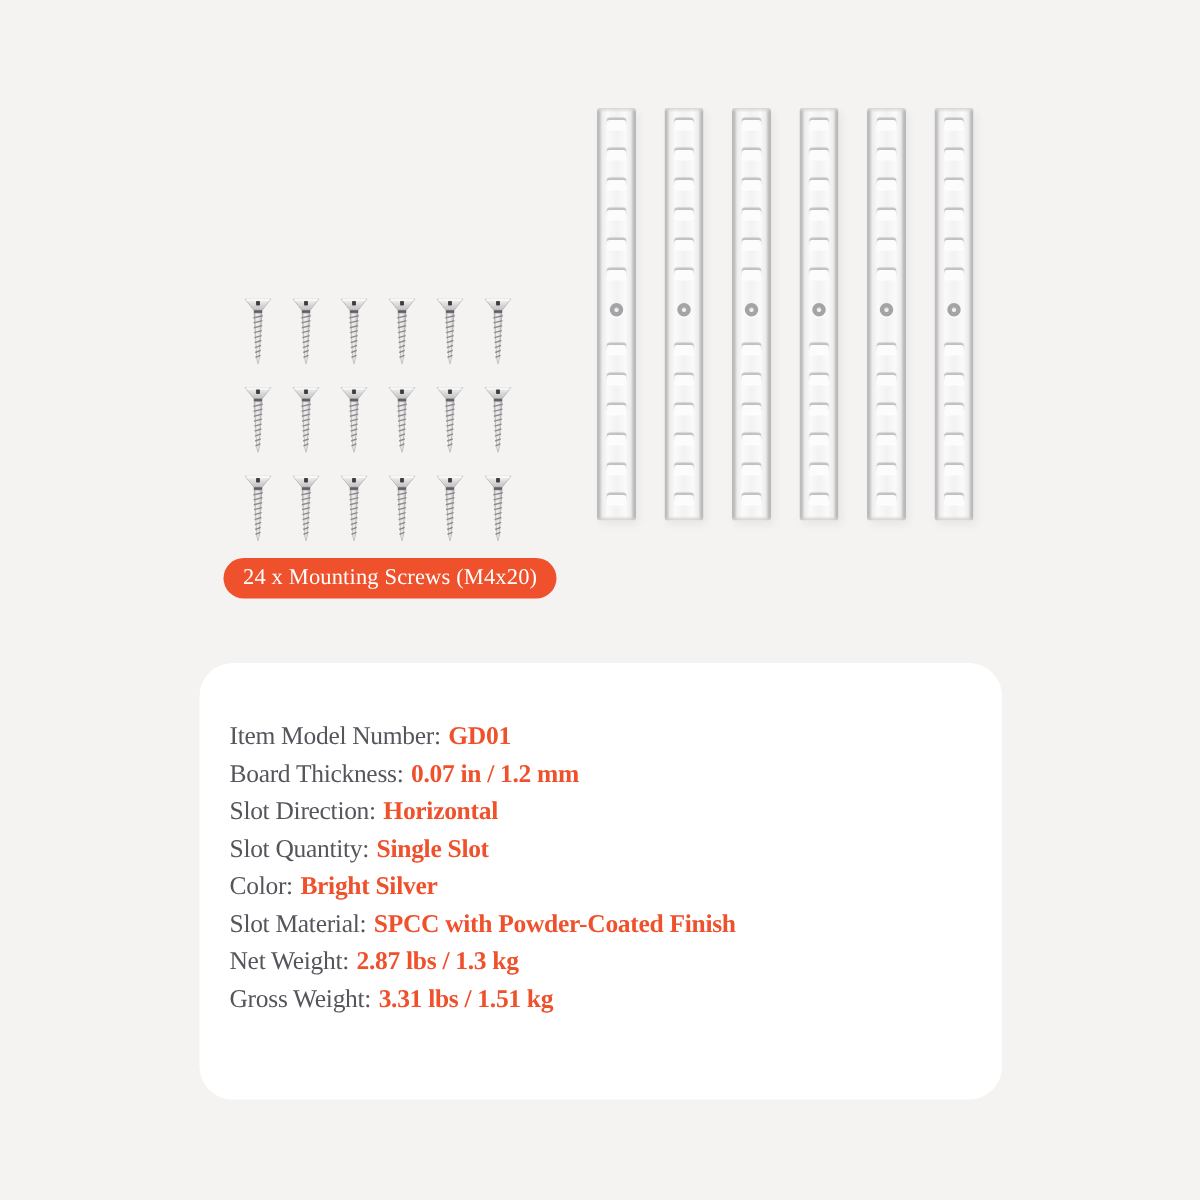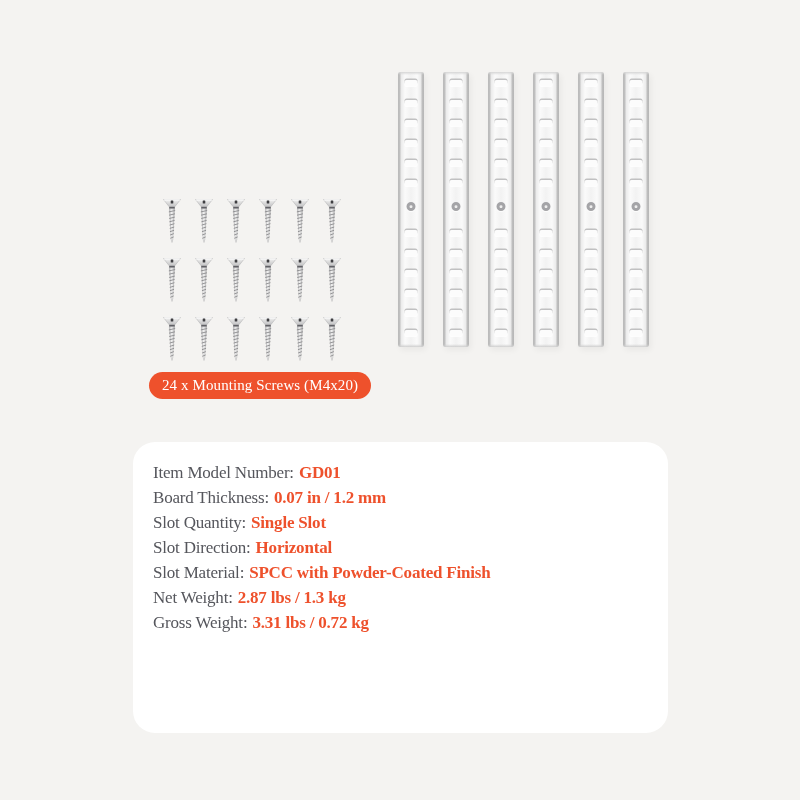--- a/index.html
+++ b/index.html
@@ -71,21 +71,21 @@
     border:3px solid #a4a4a7;
     box-shadow:0 1px 1px rgba(255,255,255,0.9), inset 0 1px 1px rgba(0,0,0,0.12);
   }
 
   
   .spec-card{
     position:absolute;left:133px;top:442px;
     width:535px;height:291px;
     background:var(--card);
     border-radius:22px;
-    padding:18px 20px 0 20px;
+    padding:36px 20px 0 20px;
   }
   .spec-row{
     font-size:17px;
     line-height:25px;
     letter-spacing:-0.2px;
     white-space:nowrap;
     color:var(--label);
   }
   .spec-label{color:var(--label);font-weight:400;}
   .spec-value{color:var(--accent);font-weight:700;margin-left:5px;}
@@ -535,21 +535,22 @@
         <div class="rail-slot" style="top: 238px;"></div>
         <div class="rail-slot" style="top: 258px;"></div>
         <div class="rail-hole" style="top: 130px;"></div>
       </div>
     </div>
 
   <div class="spec-card">
     <div id="specList">
         <div class="spec-row"><span class="spec-label">Item Model Number:</span><span class="spec-value">GD01</span></div>
         <div class="spec-row"><span class="spec-label">Board Thickness:</span><span class="spec-value">0.07 in / 1.2 mm</span></div>
+        <div class="spec-row"><span class="spec-label">Slot Direction:</span><span class="spec-value">Horizontal</span></div>
         <div class="spec-row"><span class="spec-label">Slot Quantity:</span><span class="spec-value">Single Slot</span></div>
-        <div class="spec-row"><span class="spec-label">Slot Direction:</span><span class="spec-value">Horizontal</span></div>
+        <div class="spec-row"><span class="spec-label">Color:</span><span class="spec-value">Bright Silver</span></div>
         <div class="spec-row"><span class="spec-label">Slot Material:</span><span class="spec-value">SPCC with Powder-Coated Finish</span></div>
         <div class="spec-row"><span class="spec-label">Net Weight:</span><span class="spec-value">2.87 lbs / 1.3 kg</span></div>
-        <div class="spec-row"><span class="spec-label">Gross Weight:</span><span class="spec-value">3.31 lbs / 0.72 kg</span></div>
+        <div class="spec-row"><span class="spec-label">Gross Weight:</span><span class="spec-value">3.31 lbs / 1.51 kg</span></div>
       </div>
   </div>
 
 </div>
 
 </body></html>

